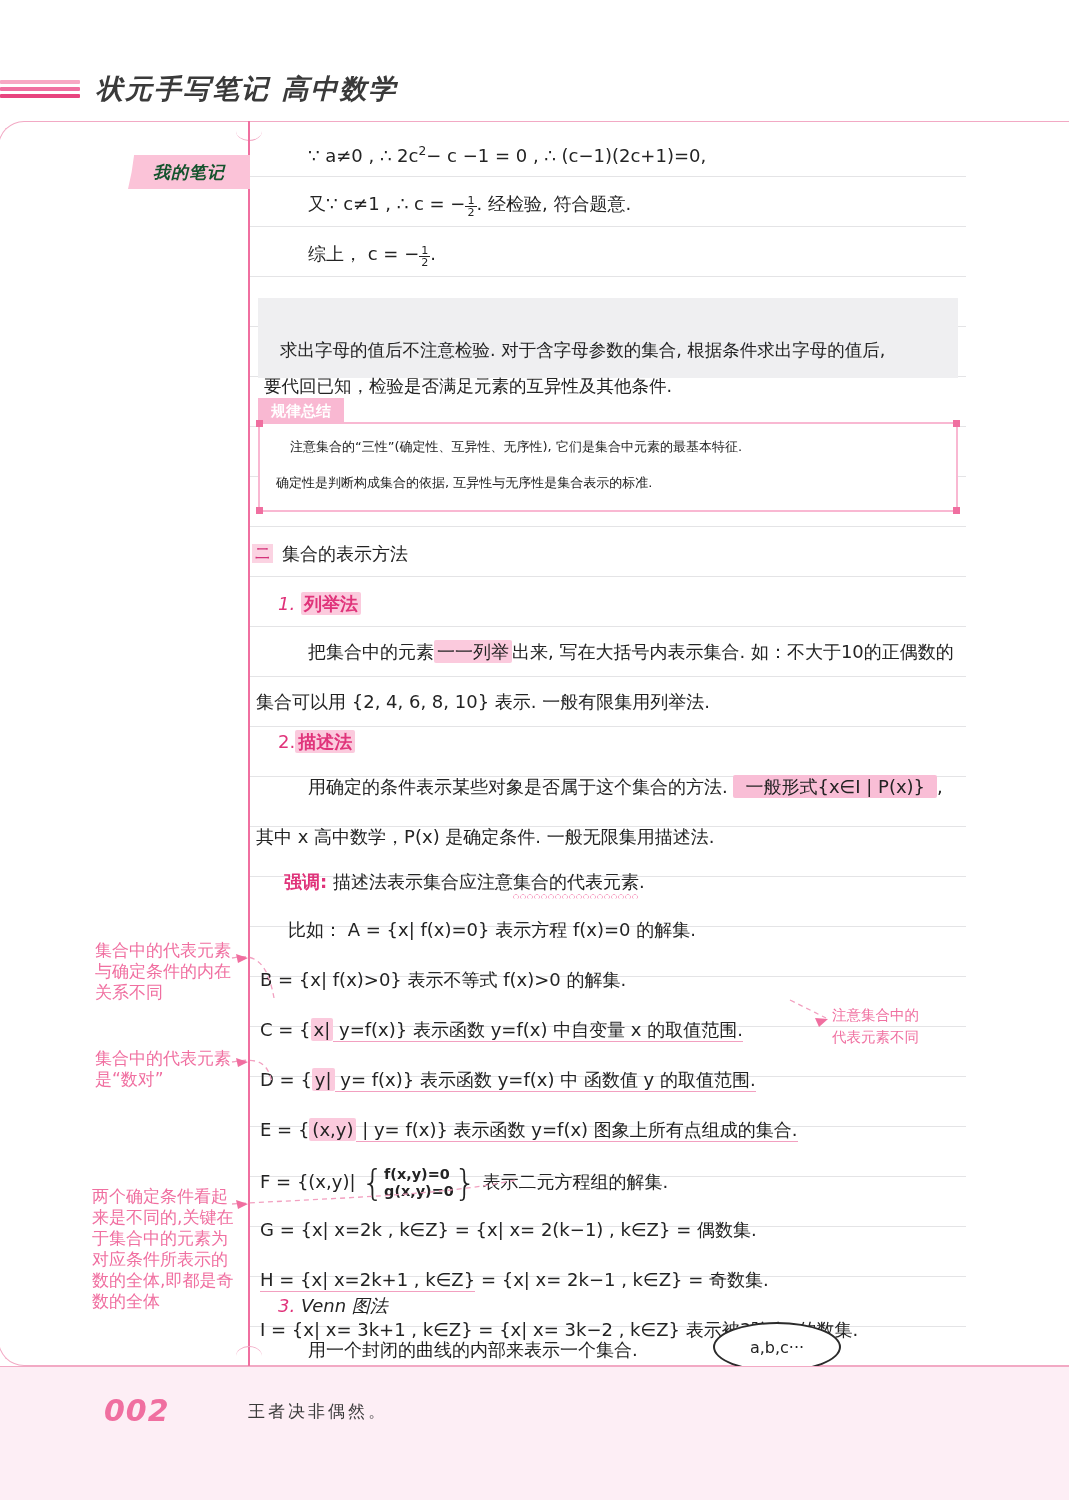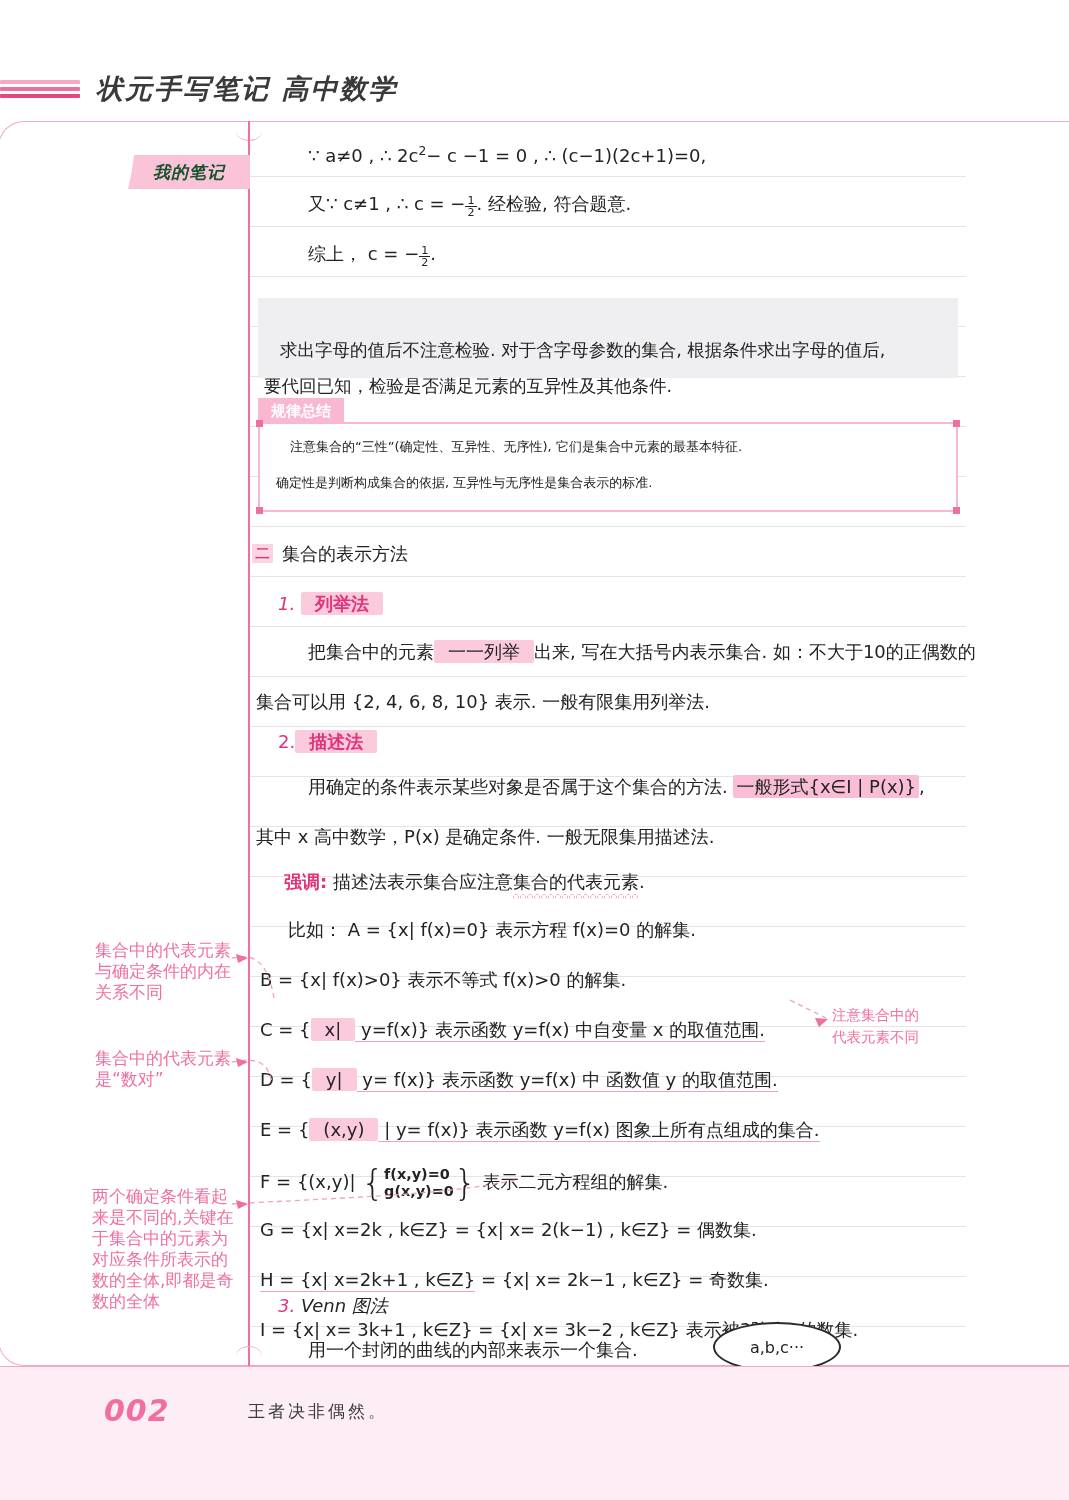--- a/index.html
+++ b/index.html
@@ -104,22 +104,22 @@
   .corner{position:absolute;width:7px;height:7px;background:#f06fa0;}
 
   
   .sec-num{
     display:inline-block;width:21px;height:19px;background:#fbd3e2;
     color:#d4337a;font-size:14px;font-weight:bold;text-align:center;
     line-height:19px;margin-right:9px;vertical-align:2px;
     font-family:"DejaVu Sans",sans-serif;
   }
   .sub-head{color:#232323;font-size:18px;}
-  .hl{background:#fbcadd;padding:1px 14px;border-radius:2px;}
-  .hl-strong{background:#f9bed6;padding:1px 3px;border-radius:2px;}
+  .hl{background:#fbcadd;padding:1px 3px;border-radius:2px;}
+  .hl-strong{background:#f9bed6;padding:1px 12px;border-radius:2px;}
   .pk{color:#e0337a;}
   .pkb{color:#e0337a;font-weight:bold;}
 
   
   .wavy{
     border-bottom:2px solid transparent;
     background-image:radial-gradient(circle at 3px 4px,transparent 2px,#f48fb6 2.4px,transparent 3px);
     background-size:7px 6px;background-repeat:repeat-x;
     background-position:0 100%;padding-bottom:7px;
   }

